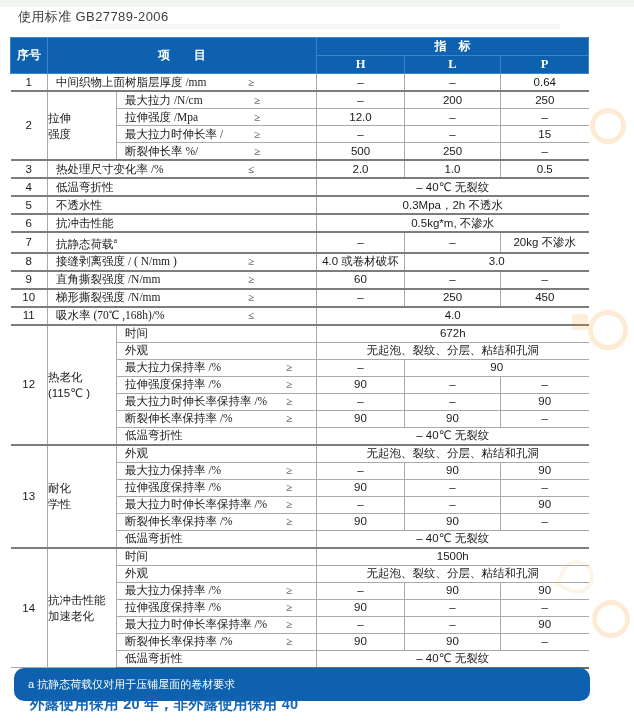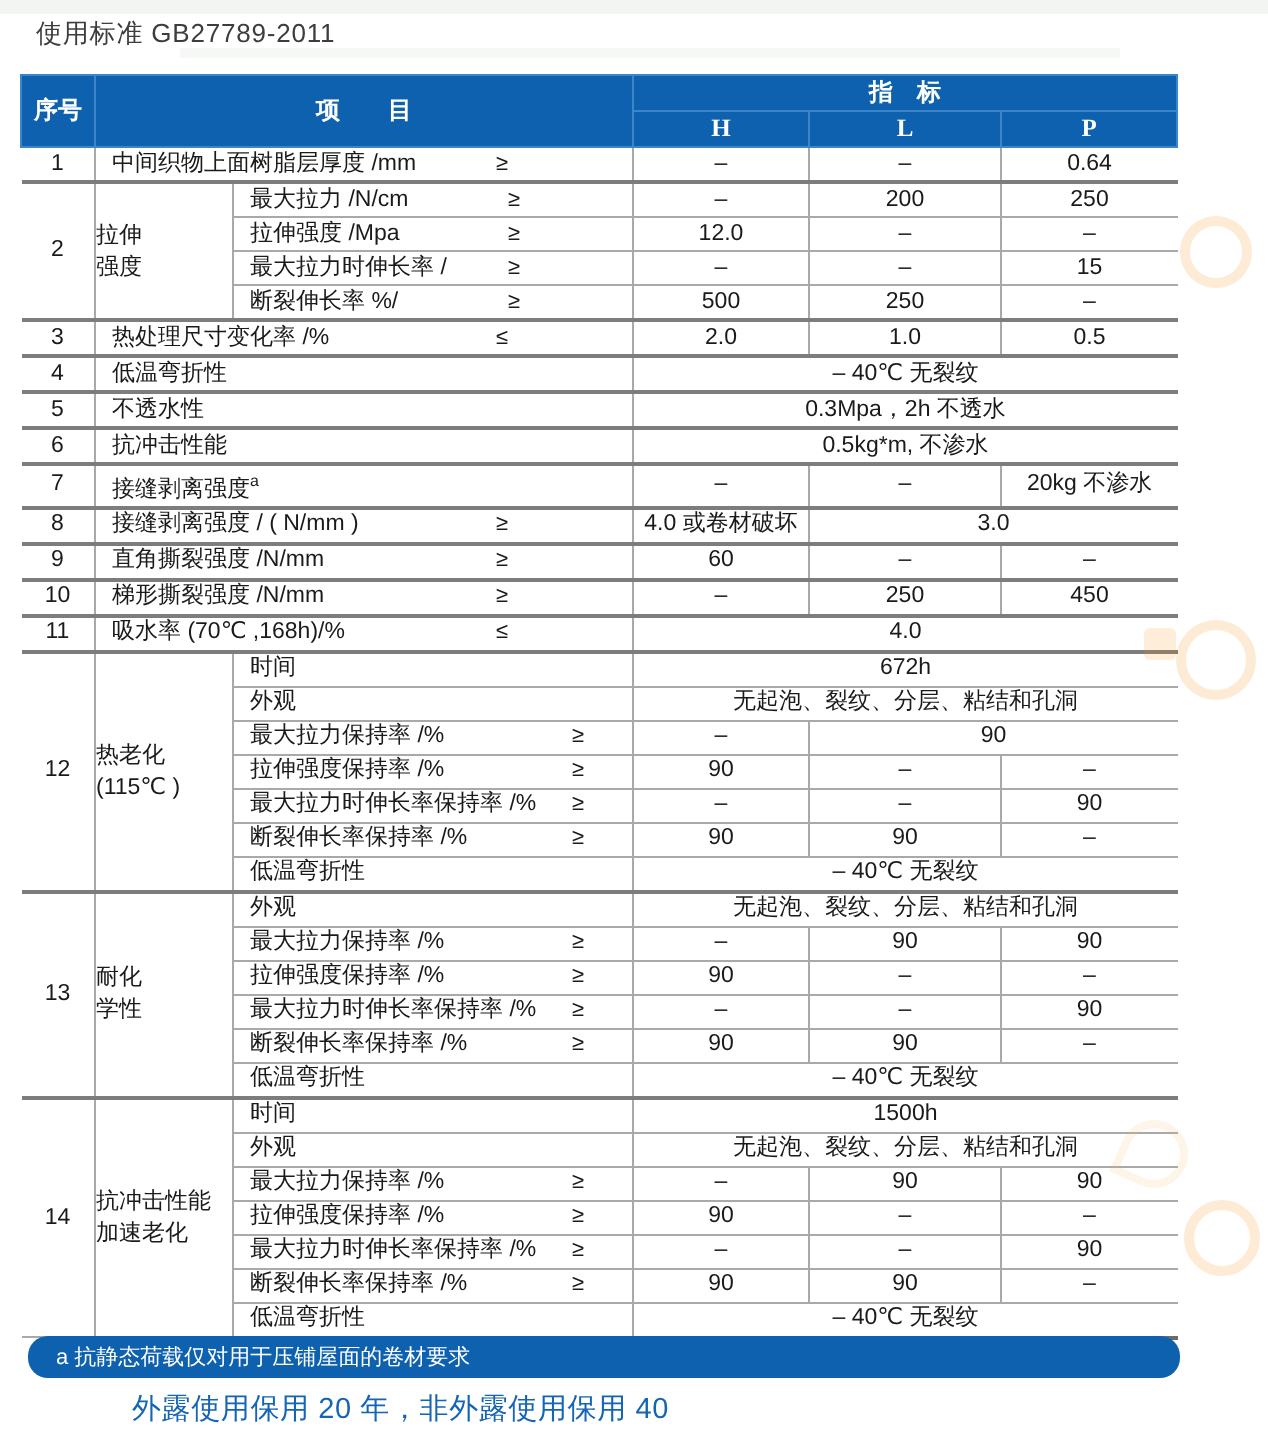--- a/index.html
+++ b/index.html
@@ -32,49 +32,49 @@
   tbody td{
     height:16px;padding:0;border:1px solid #a9a9a9;
     text-align:center;vertical-align:middle;font-size:11.5px;line-height:15px;
   }
   tbody tr.sec td{border-top:2px solid #7d7d7d;margin-top:22px;}
   tbody tr:last-child td{border-bottom:2px solid #6b6b6b;}
   td.cn{border-left:none;}
   tbody td:last-child{border-right:none;}
 
   td.ci{text-align:left;}
-  .ic{display:flex;justify-content:space-between;align-items:center;box-sizing:border-box;padding-left:8px;width:100%;}
+  .ic{display:flex;justify-content:space-between;align-items:center;box-sizing:border-box;padding-left:8px;width:100%;font-family:Liberation Serif, serif;}
   .ic.a{padding-right:62px}
   .ic.b{padding-right:56px}
   .ic.c{padding-right:24px}
   .sym{font-size:11px;color:#1a1a1a;}
   .gl{display:block;text-align:left;line-height:16px;}
   sup.fn{font-size:8px;vertical-align:super;}
 
   .footbar{
-    position:absolute;left:14px;top:668px;width:576px;height:21px;box-sizing:border-box;
+    position:absolute;left:14px;top:668px;width:576px;height:33px;box-sizing:border-box;
     background:#0d61ae;border-radius:10px;color:#ffffff;font-size:11px;
     display:flex;align-items:center;padding:0 14px;gap:36px;white-space:nowrap;overflow:hidden;
   }
   .warranty{
-    position:absolute;left:30px;top:695px;color:#1565b5;font-weight:normal;font-size:14.5px;letter-spacing:.3px;margin-left:36px;
+    position:absolute;left:30px;top:695px;color:#1565b5;font-weight:bold;font-size:14.5px;letter-spacing:.3px;
   }
 
   .wm{position:absolute;pointer-events:none;}
   .wm-ring{border:5px solid #f08300;border-radius:50%;opacity:.16;}
   .wm-sq{background:#f08300;border-radius:3px;opacity:.15;}
   .wm-swirl{border:4px solid #e8b65a;border-radius:50% 50% 50% 0;opacity:.14;transform:rotate(24deg);}
 </style>
 </head>
 <body>
 
 <div class="scan-band"></div>
 <div class="scan-band2"></div>
 
-<div class="page-title">使用标准 GB27789-2011</div>
+<div class="page-title">使用标准 GB27789-2006</div>
 
 <table class="spec">
   <colgroup>
     <col class="w-no">
       <col class="w-grp">
       <col class="w-item">
     <col class="w-h">
       <col class="w-l">
       <col class="w-p">
   </colgroup>
@@ -198,21 +198,21 @@
             <span>抗冲击性能</span>
           </div>
         </td>
       <td colspan="3">0.5kg*m, 不渗水</td>
     </tr>
 
     <tr class="sec">
       <td class="cn">7</td>
       <td class="ci" colspan="2">
           <div class="ic a">
-            <span><span>接缝剥离强度</span><sup class="fn">a</sup></span>
+            <span><span>抗静态荷载</span><sup class="fn">a</sup></span>
           </div>
         </td>
       <td>–</td>
       <td>–</td>
       <td>20kg 不渗水</td>
     </tr>
 
     <tr class="sec">
       <td class="cn">8</td>
       <td class="ci" colspan="2">

